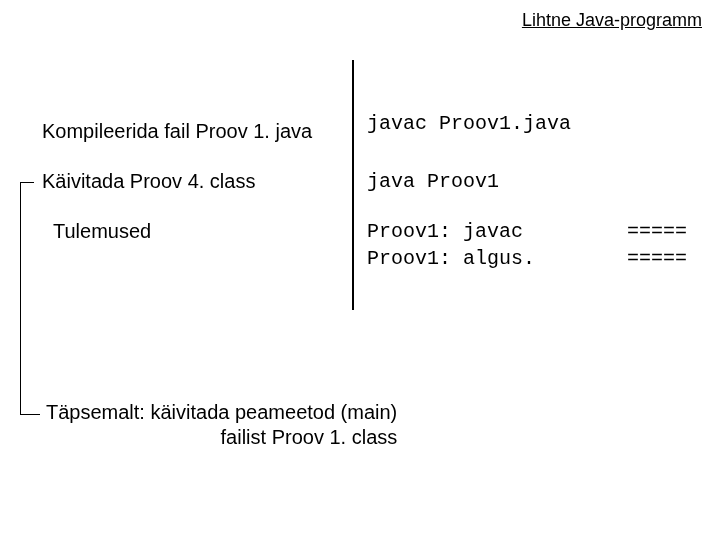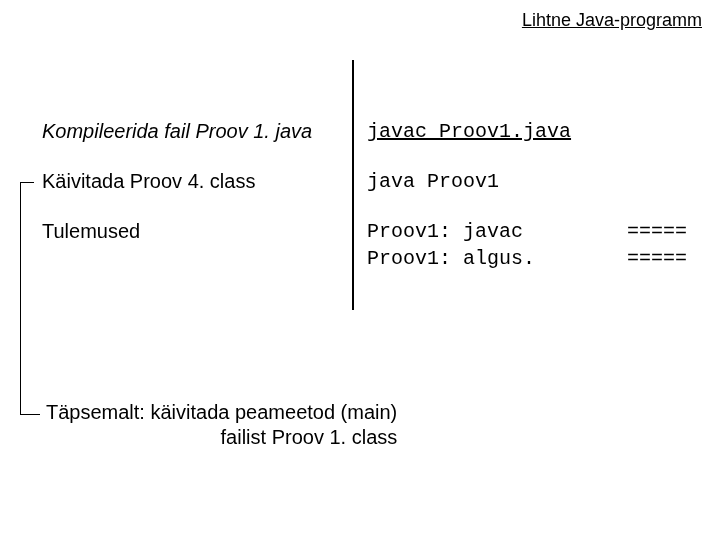--- a/index.html
+++ b/index.html
@@ -21,25 +21,25 @@
       text-decoration: underline;
     }
     .mono {
       font-family: "Courier New", Courier, monospace;
     }
     .row {
       position: absolute;
       left: 42px;
       white-space: nowrap;
     }
-    .row1 { top: 120px; font-style: italic; }
+    .row1 { top: 120px; }
     .row2 { top: 170px; }
-    .row3 { top: 220px; }
+    .row3 { top: 220px; margin-left: 11px; }
     .output2 { position: absolute; top: 247px; left: 367px; white-space: nowrap; }
-    .cmd1 { position: absolute; top: 120px; left: 367px; white-space: nowrap; text-decoration: underline; }
+    .cmd1 { position: absolute; top: 112px; left: 367px; white-space: nowrap; }
     .cmd2 { position: absolute; top: 170px; left: 367px; white-space: nowrap; }
     .out1 { position: absolute; top: 220px; left: 367px; white-space: nowrap; }
     .out1b { position: absolute; top: 220px; left: 627px; white-space: nowrap; }
     .out2b { position: absolute; top: 247px; left: 627px; white-space: nowrap; }
     .footnote {
       position: absolute;
       top: 400px;
       left: 46px;
       line-height: 1.25;
       text-align: right;

